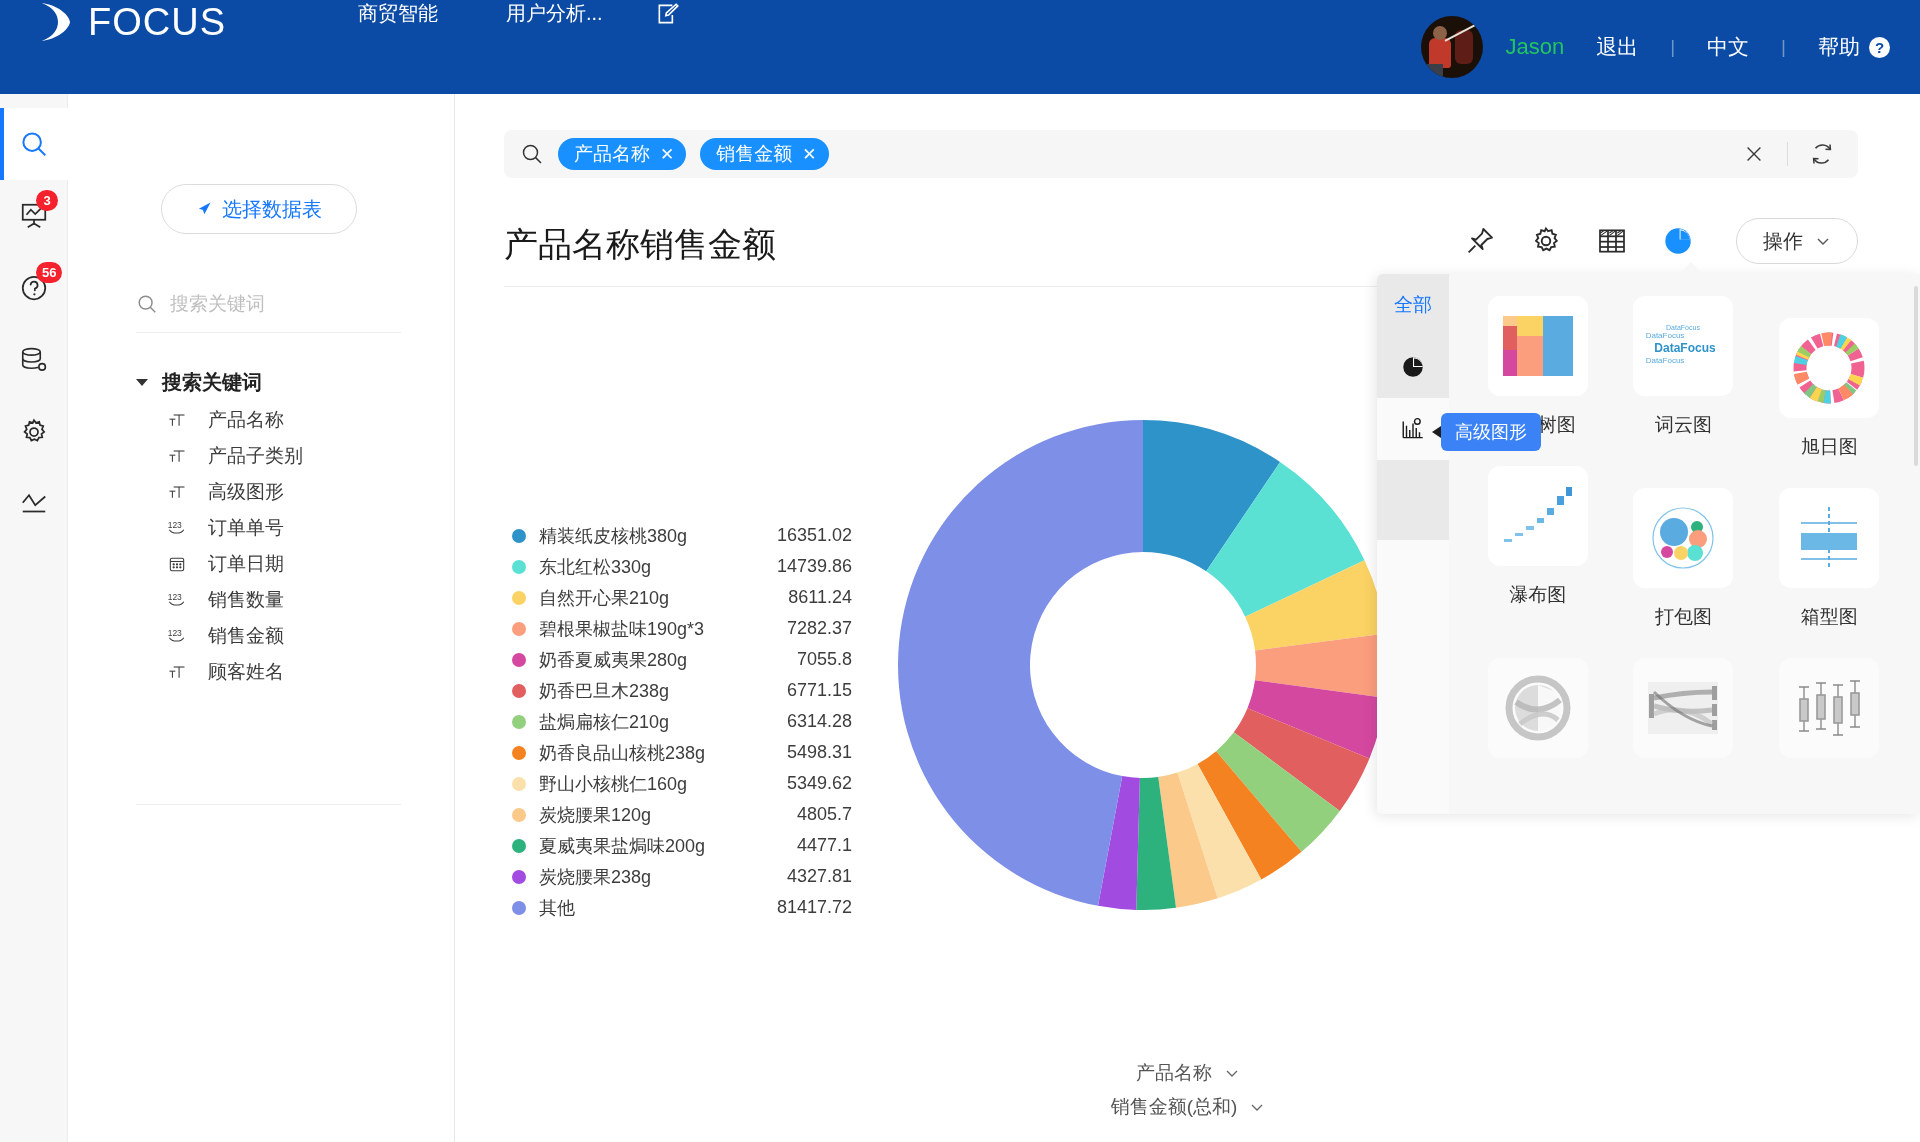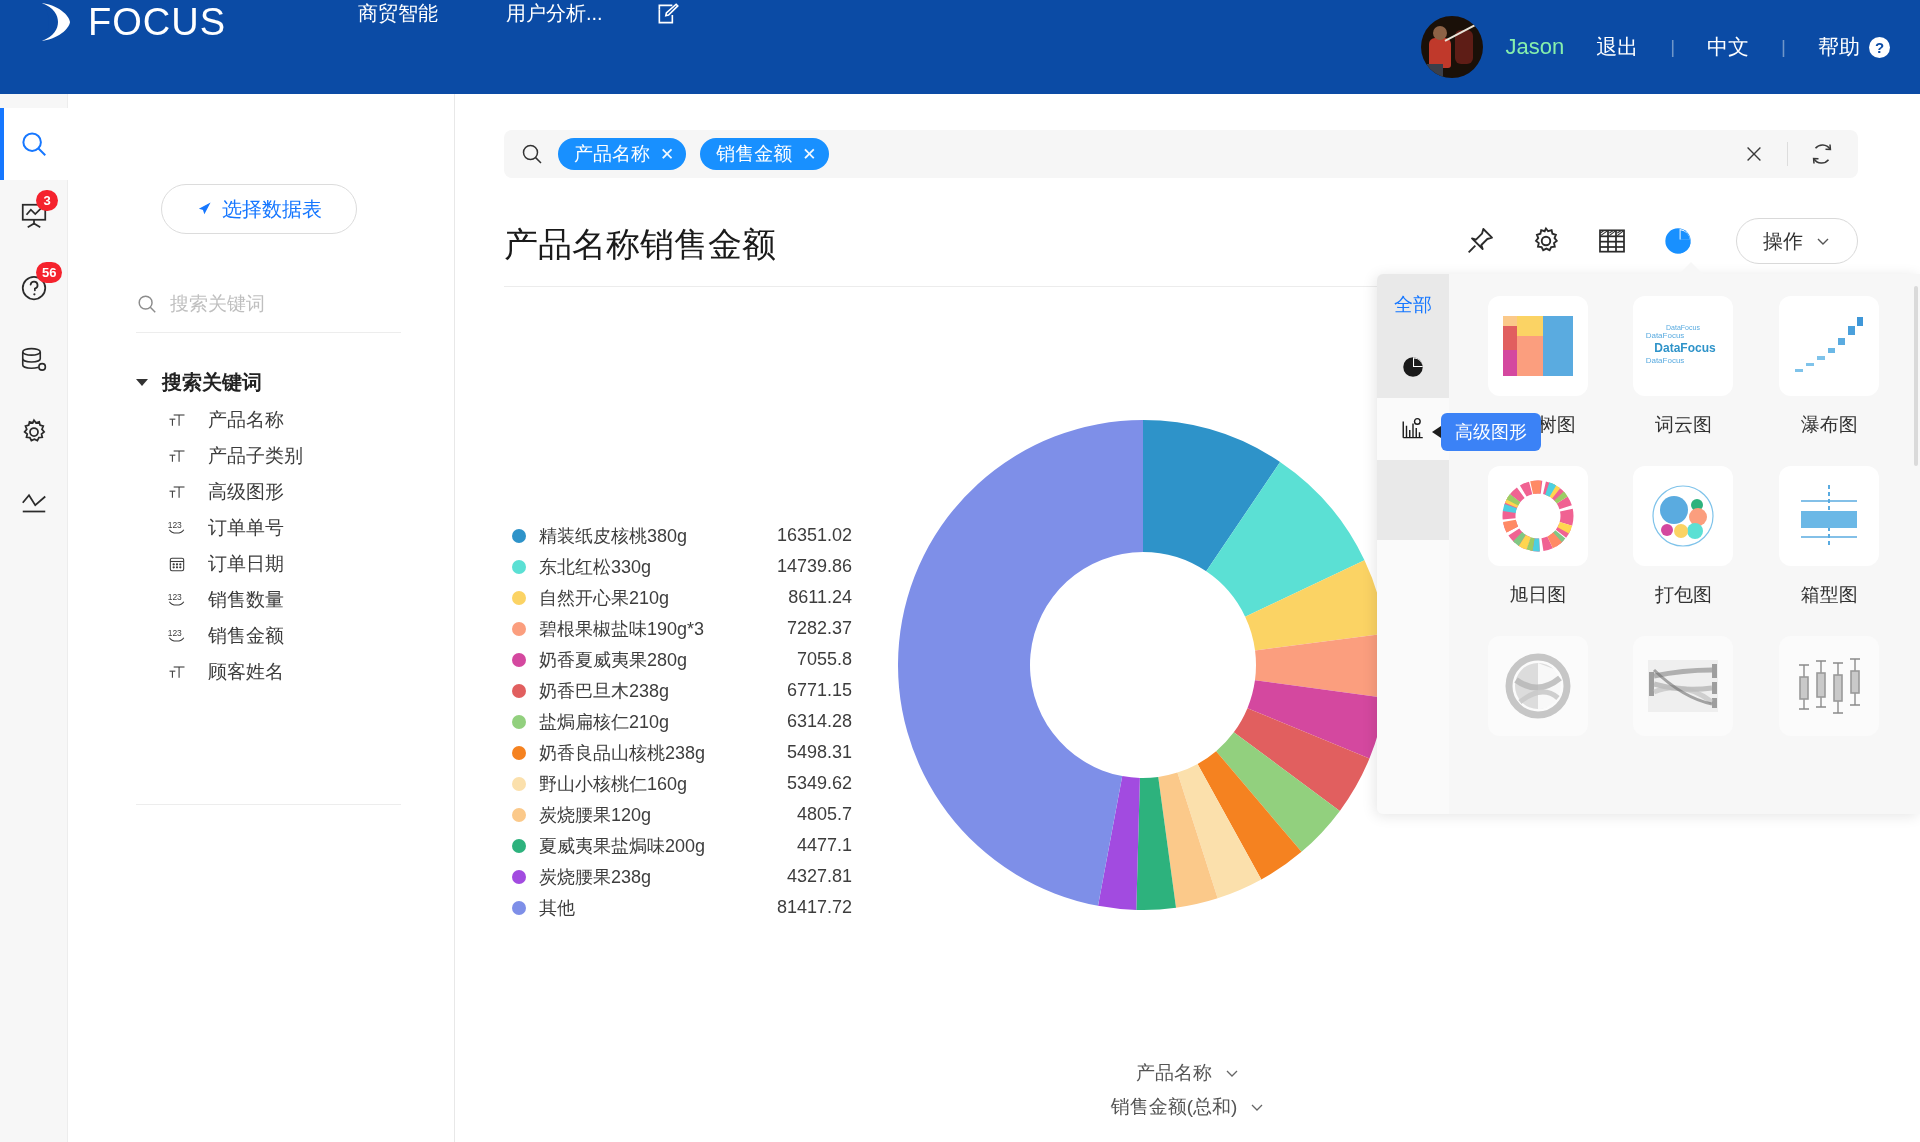--- a/index.html
+++ b/index.html
@@ -29,21 +29,21 @@
   }
   .avatar {
     width: 62px; height: 62px; border-radius: 50%; overflow: hidden;
     background: #1a1008; position: relative; flex: none;
   }
   .avatar .a1 { position:absolute; left:8px; top:22px; width:22px; height:30px; background:#c0392b; border-radius:6px 6px 3px 3px; }
   .avatar .a2 { position:absolute; left:12px; top:10px; width:14px; height:14px; background:#8d6246; border-radius:50%; }
   .avatar .a3 { position:absolute; left:34px; top:14px; width:18px; height:34px; background:#5e1d16; border-radius:6px; }
   .avatar .a4 { position:absolute; left:6px; top:48px; width:16px; height:14px; background:#3b3f4a; }
   .avatar .a5 { position:absolute; left:22px; top:16px; width:34px; height:2px; background:#e8e3d8; transform: rotate(-28deg); }
-  .user-name { color: #86efac; font-size: 22px; margin-left: 22px; }
+  .user-name { color: #22c55e; font-size: 22px; margin-left: 22px; }
   .top-link { color: #fff; font-size: 21px; margin-left: 32px; cursor: pointer; }
   .top-sep { color: #6f96c9; font-size: 19px; margin-left: 32px; }
   .help-q {
     width: 21px; height: 21px; border-radius: 50%; background: #fff; color: #0B4BA5;
     font-size: 15px; display: inline-flex; align-items: center; justify-content: center;
     margin-left: 9px; font-weight: bold;
   }
 
   
   .rail {
@@ -630,50 +630,50 @@
           <svg width="84" height="60" viewBox="0 0 84 60">
             <text x="42" y="14" font-size="7" fill="#5AABE0" text-anchor="middle" font-family="Liberation Sans, sans-serif">DataFocus</text>
             <text x="24" y="22" font-size="8" fill="#5AABE0" text-anchor="middle" font-family="Liberation Sans, sans-serif">DataFocus</text>
             <text x="44" y="36" font-size="12" fill="#2E93C9" text-anchor="middle" font-weight="bold" font-family="Liberation Sans, sans-serif">DataFocus</text>
             <text x="24" y="47" font-size="8" fill="#5AABE0" text-anchor="middle" font-family="Liberation Sans, sans-serif">DataFocus</text>
           </svg>
         </div>
         <div class="typelabel">词云图</div>
       </div>
 
-      <div class="typecell">
-        <div class="typethumb">
-          <svg width="76" height="62" viewBox="0 0 76 62">
-            <rect x="4" y="54" width="8" height="3" fill="#7FC3EA"></rect>
-            <rect x="15" y="48" width="8" height="3" fill="#7FC3EA"></rect>
-            <rect x="26" y="41" width="8" height="4" fill="#7FC3EA"></rect>
-            <rect x="37" y="33" width="7" height="5" fill="#6BB8E6"></rect>
-            <rect x="47" y="23" width="7" height="7" fill="#5AABE0"></rect>
-            <rect x="57" y="11" width="7" height="9" fill="#4AA0DC"></rect>
-            <rect x="66" y="2" width="6" height="9" fill="#3F97D8"></rect>
-          </svg>
-        </div>
-        <div class="typelabel">瀑布图</div>
-      </div>
-
       <div class="typecell" style="margin-top:22px;">
         <div class="typethumb">
           <svg width="74" height="74" viewBox="0 0 74 74">
             <g transform="translate(37,37)">
               <circle r="29" fill="none" stroke="#F06292" stroke-width="13" stroke-dasharray="8 3"></circle>
               <circle r="29" fill="none" stroke="#81C784" stroke-width="13" stroke-dasharray="6 36" stroke-dashoffset="-20"></circle>
               <circle r="29" fill="none" stroke="#FFD54F" stroke-width="13" stroke-dasharray="7 40" stroke-dashoffset="-55"></circle>
               <circle r="29" fill="none" stroke="#4DD0E1" stroke-width="13" stroke-dasharray="6 45" stroke-dashoffset="-95"></circle>
               <circle r="29" fill="none" stroke="#FF8A65" stroke-width="13" stroke-dasharray="9 44" stroke-dashoffset="-130"></circle>
               <circle r="29" fill="none" stroke="#9CCC65" stroke-width="13" stroke-dasharray="5 50" stroke-dashoffset="-160"></circle>
               <circle r="16" fill="#ffffff"></circle>
             </g>
           </svg>
         </div>
         <div class="typelabel">旭日图</div>
+      </div>
+
+      <div class="typecell">
+        <div class="typethumb">
+          <svg width="76" height="62" viewBox="0 0 76 62">
+            <rect x="4" y="54" width="8" height="3" fill="#7FC3EA"></rect>
+            <rect x="15" y="48" width="8" height="3" fill="#7FC3EA"></rect>
+            <rect x="26" y="41" width="8" height="4" fill="#7FC3EA"></rect>
+            <rect x="37" y="33" width="7" height="5" fill="#6BB8E6"></rect>
+            <rect x="47" y="23" width="7" height="7" fill="#5AABE0"></rect>
+            <rect x="57" y="11" width="7" height="9" fill="#4AA0DC"></rect>
+            <rect x="66" y="2" width="6" height="9" fill="#3F97D8"></rect>
+          </svg>
+        </div>
+        <div class="typelabel">瀑布图</div>
       </div>
 
       <div class="typecell" style="margin-top:22px;">
         <div class="typethumb">
           <svg width="74" height="74" viewBox="0 0 74 74">
             <circle cx="37" cy="37" r="30" fill="none" stroke="#7FC3EA" stroke-width="1.2"></circle>
             <circle cx="28" cy="31" r="14" fill="#5AABE0"></circle>
             <circle cx="51" cy="26" r="6" fill="#2DB27D"></circle>
             <circle cx="52" cy="38" r="9" fill="#FB9E7E"></circle>
             <circle cx="49" cy="52" r="8" fill="#5BE0D4"></circle>

